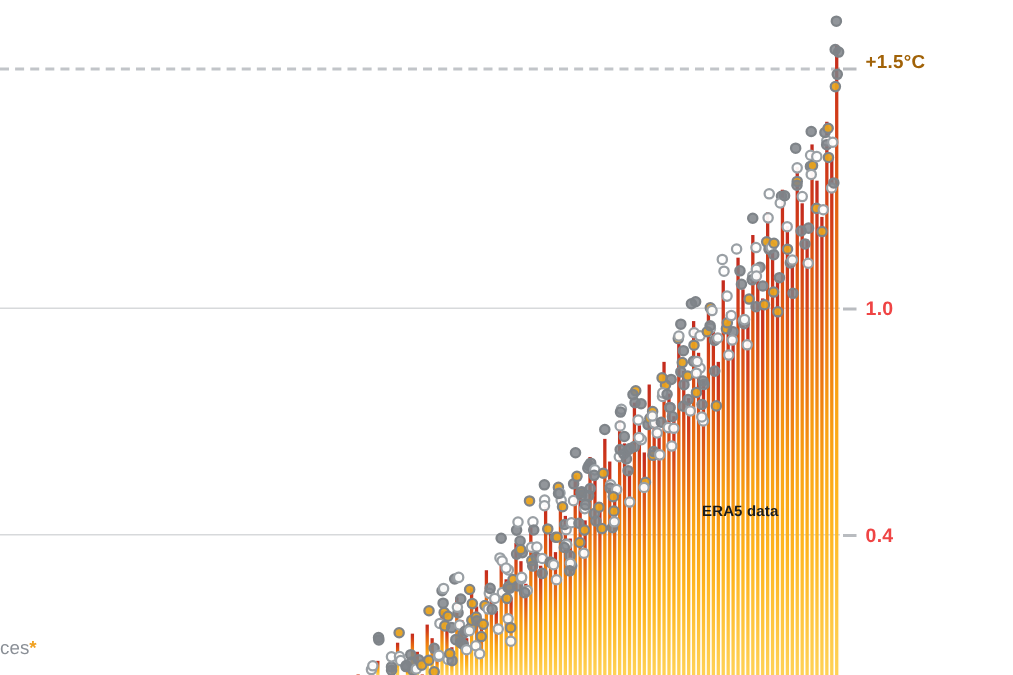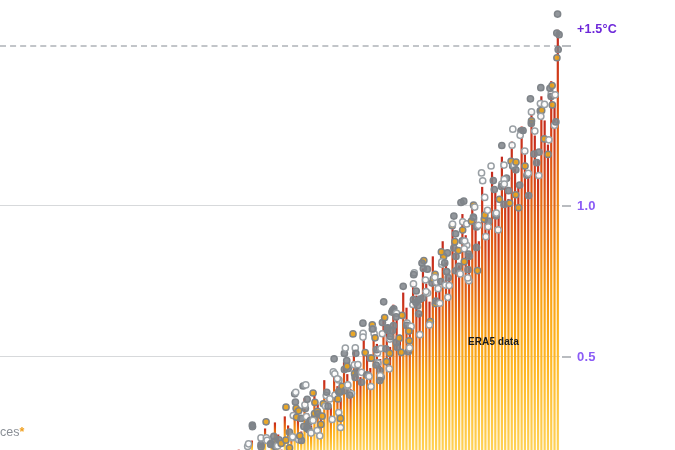--- a/index.html
+++ b/index.html
@@ -3,21 +3,21 @@
 <meta charset="utf-8">
 <style>
   html,body{margin:0;padding:0;background:#ffffff;}
   body{width:675px;height:450px;overflow:hidden;
        font-family:"Liberation Sans",sans-serif;}
   #stage{position:relative;width:675px;height:450px;background:#fff;}
 
   
   .axis-label{position:absolute;color:#8a8f96;font-weight:700;
               font-size:12.5px;letter-spacing:.2px;white-space:nowrap;}
-  .axis-label.big{font-size:13px;color:#8b5cf6;}
+  .axis-label.big{font-size:13px;color:#ef4444;}
   .tick-dash{position:absolute;height:2px;background:#b9bcc0;}
 
   
   .gridline{position:absolute;left:0;height:1px;background:#d7d9db;}
   .dashline{position:absolute;left:0;height:0;
             border-top:2px dashed #c2c5c9;}
 
   
   #plot{position:absolute;left:0;top:0;width:675px;height:450px;}
   svg{display:block;}
@@ -494,27 +494,27 @@
           <circle cx="559.08" cy="34.71" r="3.1" fill="#7f8489" stroke="#7f8489" stroke-width="1.5" fill-opacity="0.85"></circle>
           <circle cx="558.18" cy="49.55" r="3.1" fill="#7f8489" stroke="#7f8489" stroke-width="1.5" fill-opacity="0.85"></circle>
           <circle cx="557.58" cy="14.11" r="3.1" fill="#7f8489" stroke="#7f8489" stroke-width="1.5" fill-opacity="0.85"></circle>
           <circle cx="556.80" cy="32.99" r="3.1" fill="#7f8489" stroke="#7f8489" stroke-width="1.5" fill-opacity="0.85"></circle>
           <circle cx="556.91" cy="57.74" r="3.1" fill="#e8a21e" stroke="#7f8489" stroke-width="1.5" fill-opacity="0.95"></circle>
         </g>
     </svg>
   </div>
 
   <div class="tick-dash" style="left:562px;top:45px;width:9px;"></div>
-  <div class="axis-label" style="left:577px;top:22px;color:#6d28d9;">+1.5°C</div>
+  <div class="axis-label" style="left:577px;top:34px;color:#a16207;">+1.5°C</div>
 
   <div class="tick-dash" style="left:562px;top:205px;width:9px;"></div>
   <div class="axis-label big" style="left:577px;top:198px;">1.0</div>
 
   <div class="tick-dash" style="left:562px;top:356px;width:9px;"></div>
-  <div class="axis-label big" style="left:577px;top:349px;">0.5</div>
+  <div class="axis-label big" style="left:577px;top:349px;">0.4</div>
 
   <div class="era5" style="left:468px;top:336px;">ERA5 data</div>
 
   <div class="caption" style="left:-18px;top:425px;">
     <span>ources</span><span class="star">*</span>
   </div>
 
 </div>
 
 </body></html>

